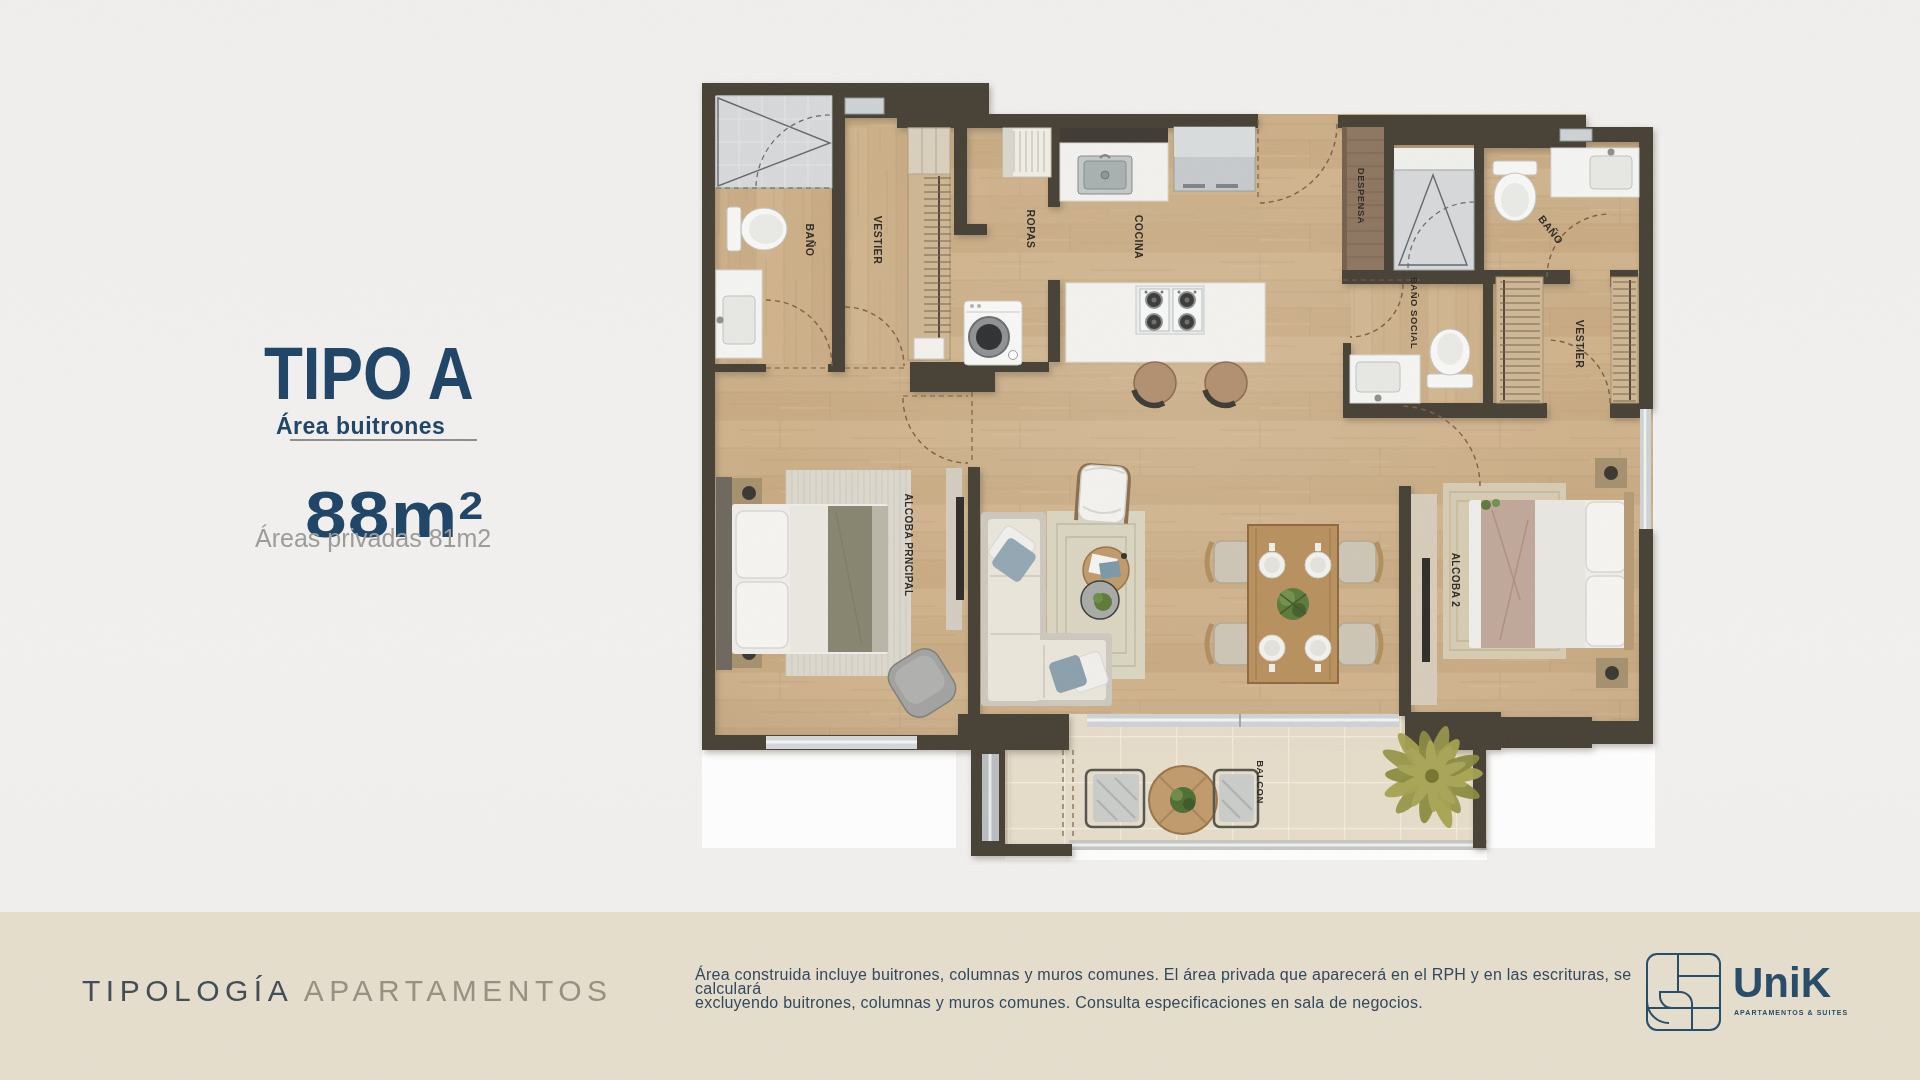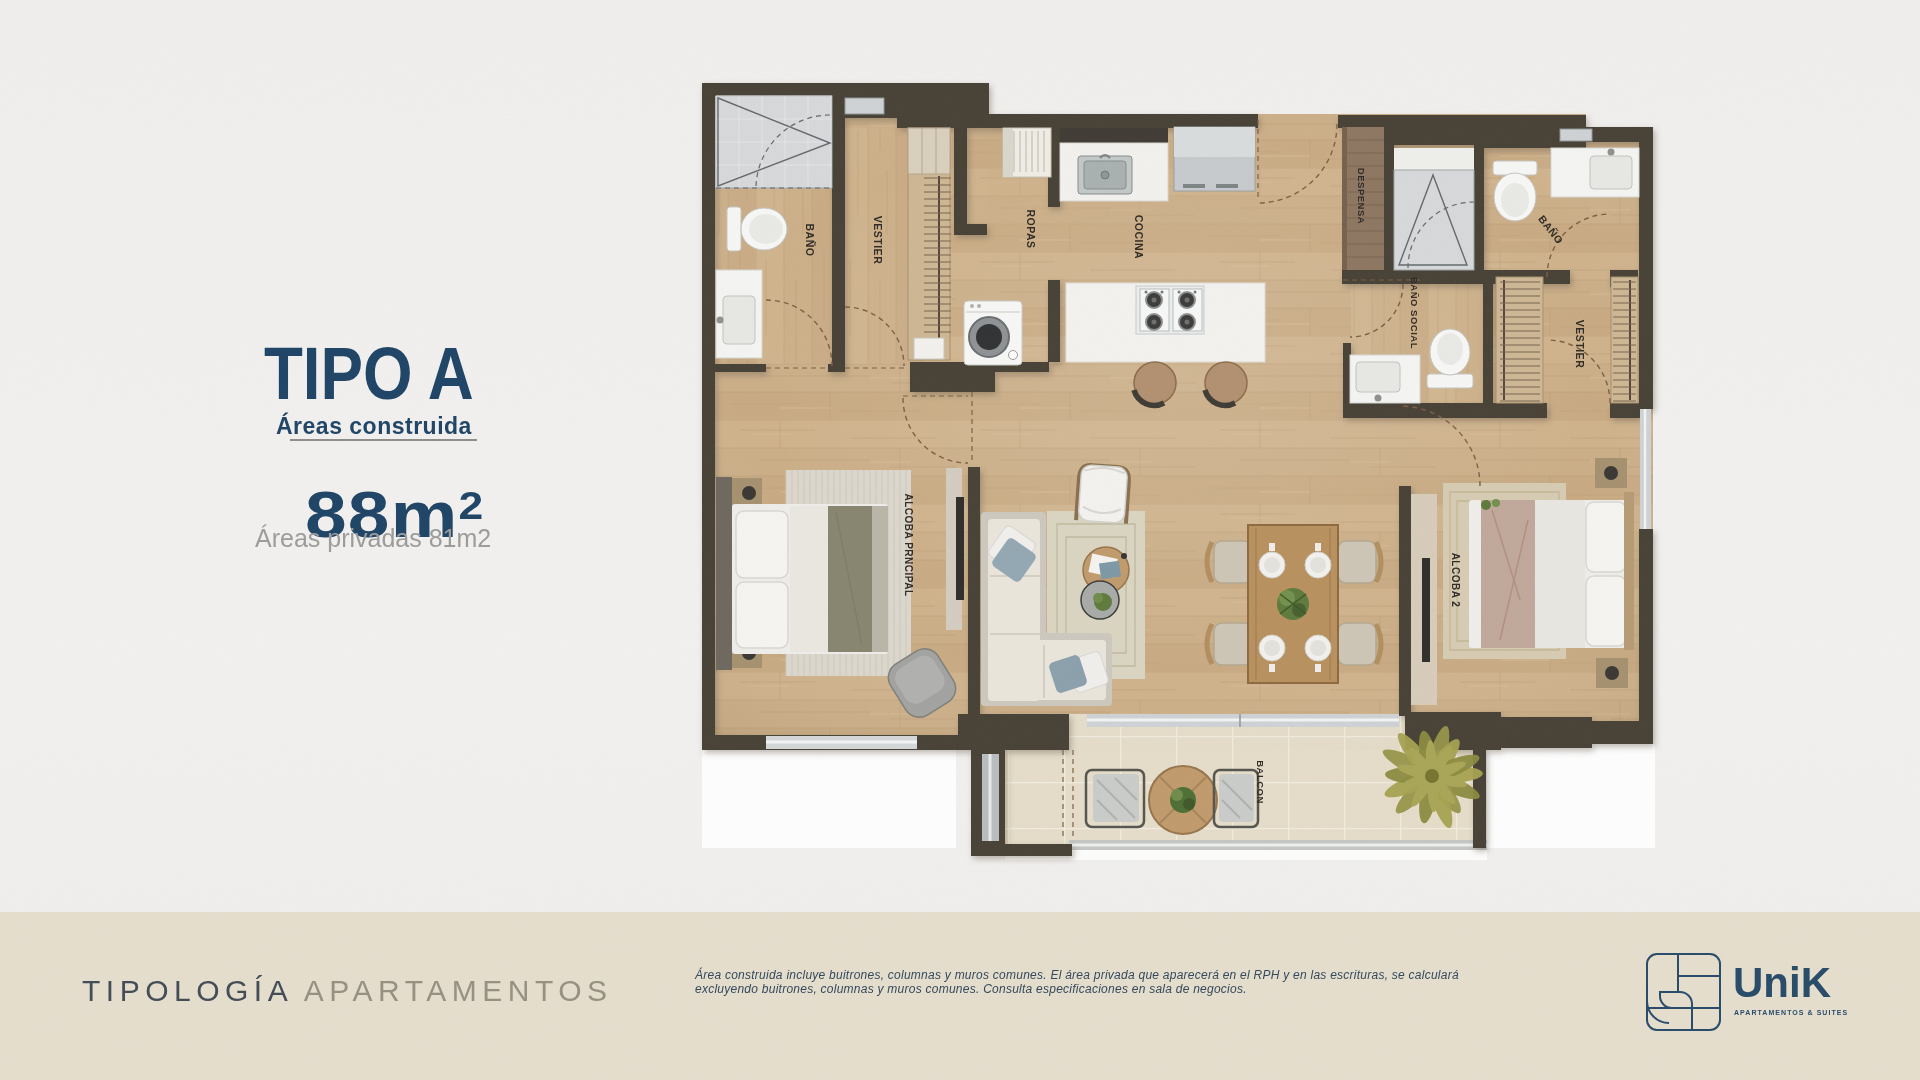--- a/index.html
+++ b/index.html
@@ -7,29 +7,29 @@
 #plan{position:absolute;left:690px;top:75px;width:975px;height:790px;}
 #tipo{position:absolute;left:264px;top:337px;width:420px;}
 #tipo h1{margin:0;font-size:74px;font-weight:bold;color:#1d4365;letter-spacing:0px;line-height:1;transform:scaleX(0.86);transform-origin:left;}
 #tipo h2{margin:2px 0 0 12px;font-size:23px;letter-spacing:1.5px;font-weight:bold;color:#1d4365;letter-spacing:0.5px;}
 #tline{position:absolute;left:290px;top:439px;width:187px;height:2px;background:#8e8d89;}
 #m2{position:absolute;left:305px;top:478px;font-size:64px;font-weight:bold;color:#1d4365;letter-spacing:1px;transform:scaleX(1.17);transform-origin:left;}
 #m2 sup{font-size:38px;vertical-align:18px;}
 #priv{position:absolute;left:255px;top:524px;font-size:25px;color:#9b9b99;}
 #tipologia{position:absolute;left:82px;top:974px;font-size:30px;letter-spacing:5.5px;color:#414b55;}
 #tipologia span{color:#95907f;margin-top:22px;}
-#legal{position:absolute;left:695px;top:968px;width:970px;font-size:12px;line-height:14px;letter-spacing:0.25px;color:#31465a;font-style:italic;}
+#legal{position:absolute;left:695px;top:968px;width:970px;font-size:16px;line-height:14px;letter-spacing:0.25px;color:#31465a;}
 #noise{position:absolute;left:0;top:0;width:1920px;height:1080px;pointer-events:none;opacity:0.05;}
 </style></head>
 <body>
 <div id="page">
 
 <div id="tipo">
       <h1>TIPO A</h1>
-      <h2>Áreas construida</h2>
+      <h2>Área buitrones</h2>
     </div>
 
 <div id="tline"></div>
 
 <div id="m2">88m<sup>2</sup></div>
 
 <div id="priv">Áreas privadas 81m2</div>
 
 <svg id="plan" viewBox="690 75 975 790" xmlns="http://www.w3.org/2000/svg">
       <defs>

